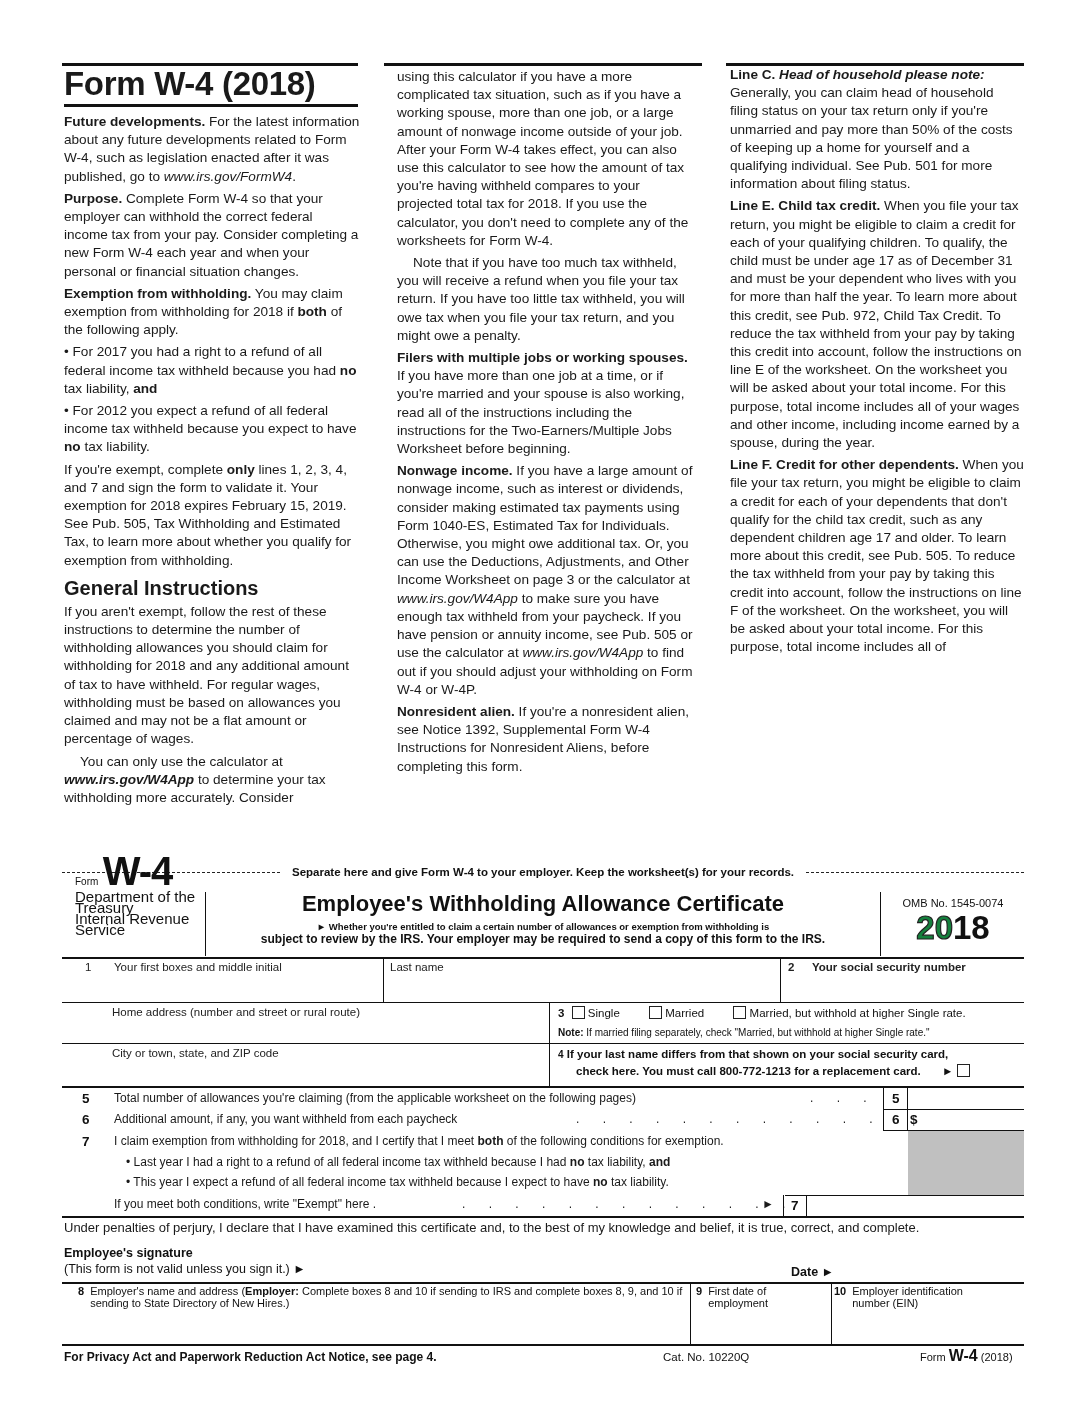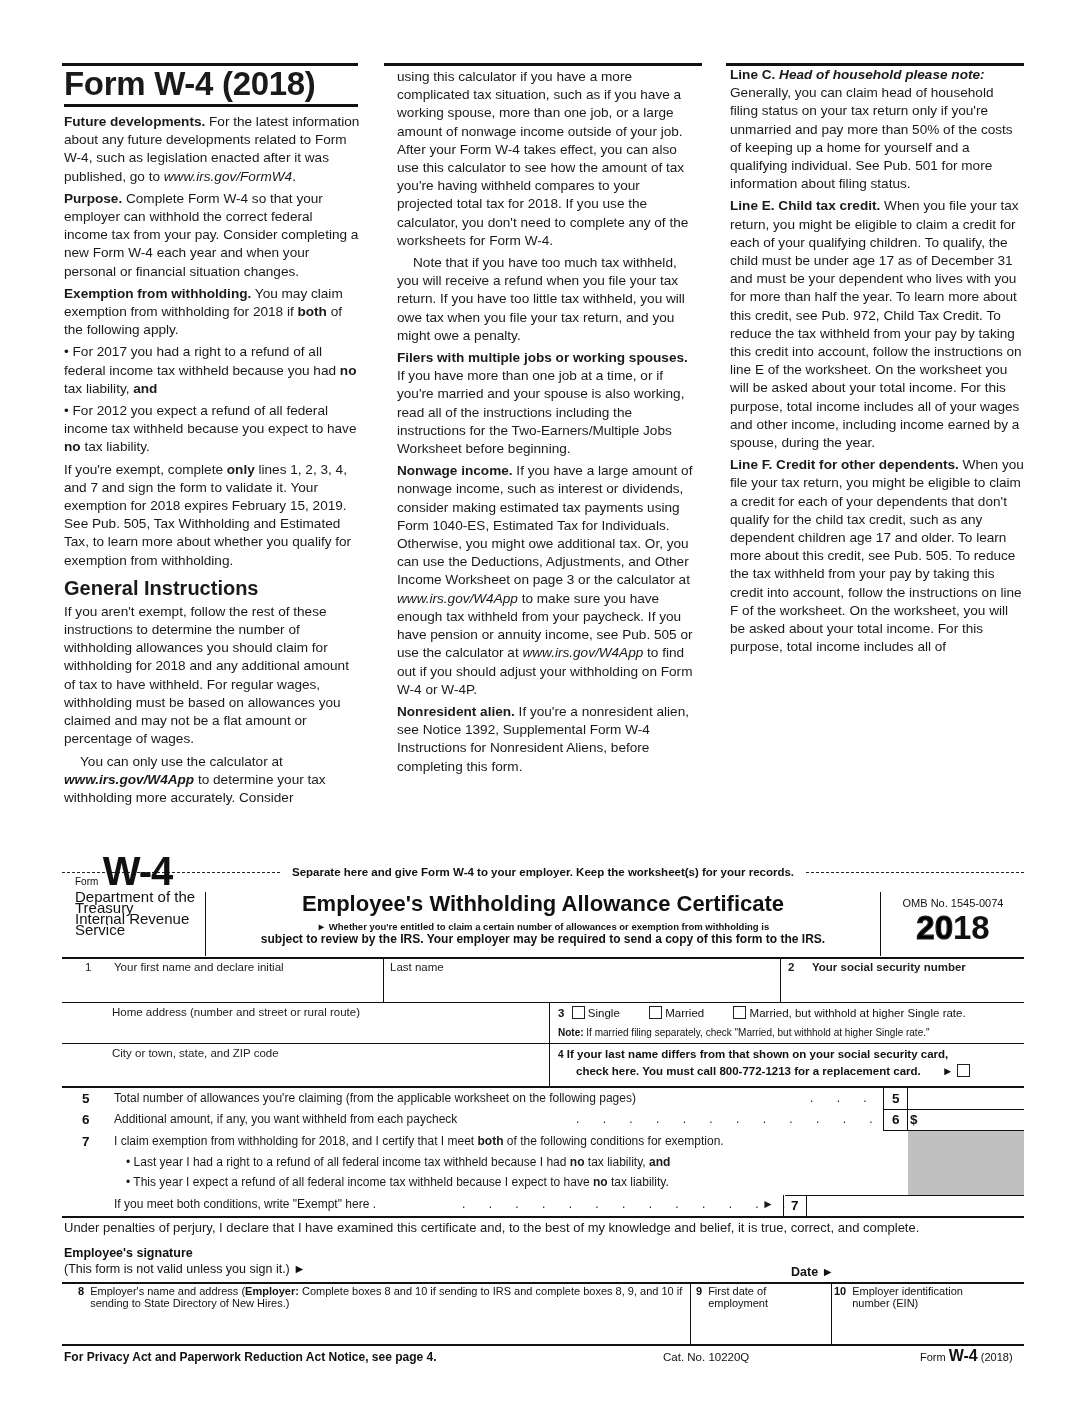--- a/index.html
+++ b/index.html
@@ -112,31 +112,31 @@
 <div class="vline" style="left:205px;top:892px;height:64px;"></div>
 <div class="abs" style="left:210px;top:890px;width:666px;text-align:center;">
   <div style="font-size:22px;font-weight:bold;line-height:28px;">Employee's Withholding Allowance Certificate</div>
   <div style="font-size:9.5px;font-weight:bold;line-height:12px;margin-top:3px;">► Whether you're entitled to claim a certain number of allowances or exemption from withholding is</div>
   <div style="font-size:12px;font-weight:bold;line-height:12px;">subject to review by the IRS. Your employer may be required to send a copy of this form to the IRS.</div>
 </div>
 <div class="vline" style="left:880px;top:892px;height:64px;"></div>
 <div class="abs" style="left:882px;top:897px;width:142px;text-align:center;">
   <div style="font-size:11px;">OMB No. 1545-0074</div>
   <div style="font-size:33px;font-weight:bold;line-height:38px;">
-    <span style="color:#000000;-webkit-text-stroke:1.2px #222;">20</span><span>18</span>
+    <span style="color:#15803d;-webkit-text-stroke:1.2px #222;">20</span><span>18</span>
   </div>
 </div>
 
 <div class="hline" style="left:62px;top:957px;width:962px;height:2px;"></div>
 <div class="hline" style="left:62px;top:1002px;width:962px;height:1px;"></div>
 <div class="hline" style="left:62px;top:1043px;width:962px;height:1px;"></div>
 <div class="hline" style="left:62px;top:1086px;width:962px;height:2px;"></div>
 
 <div class="lbl" style="left:85px;top:961px;">1</div>
-<div class="lbl" style="left:114px;top:961px;">Your first name and declare initial</div>
+<div class="lbl" style="left:114px;top:961px;">Your first boxes and middle initial</div>
 <input class="field" style="left: 112px; top: 978px; width: 268px; height: 22px;">
 <div class="vline" style="left:383px;top:959px;height:43px;"></div>
 <div class="lbl" style="left:390px;top:961px;">Last name</div>
 <input class="field" style="left: 388px; top: 978px; width: 390px; height: 22px;">
 <div class="vline" style="left:780px;top:959px;height:43px;"></div>
 <div class="lbl" style="left:788px;top:961px;font-weight:bold;">2</div>
 <div class="lbl" style="left:812px;top:961px;font-weight:bold;">Your social security number</div>
 <input class="field" style="left: 786px; top: 978px; width: 236px; height: 22px;">
 
 <div class="lbl" style="left:112px;top:1006px;">Home address (number and street or rural route)</div>

